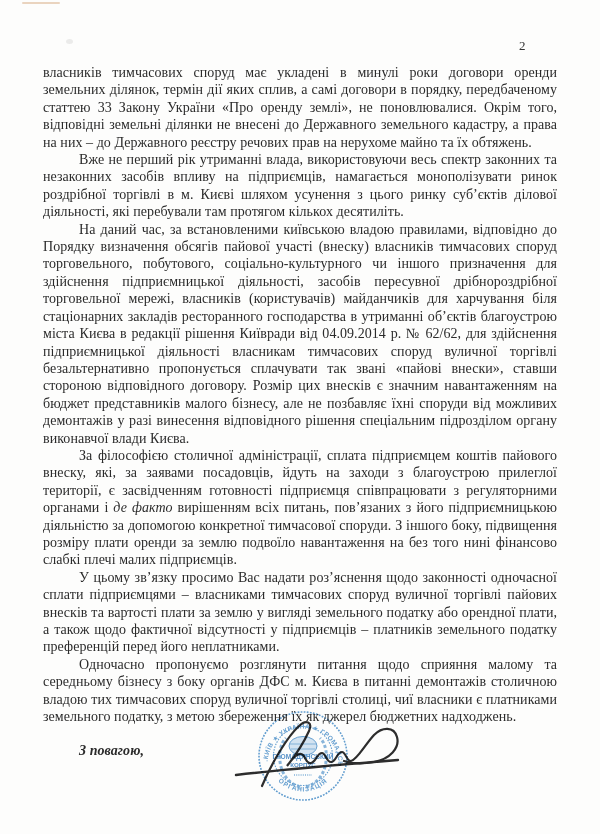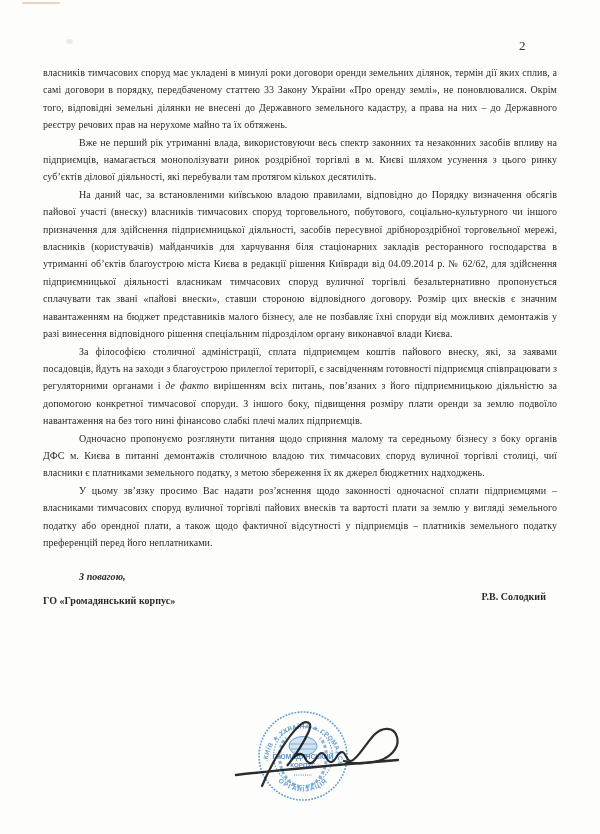--- a/index.html
+++ b/index.html
@@ -18,21 +18,21 @@
   .scan-artifact-dot{
     position:absolute;left:66px;top:39px;width:7px;height:5px;
     background:rgba(80,80,80,.10);border-radius:50%;
   }
   .page-number{
     position:absolute;top:38px;left:519px;
     font-size:13px;color:#333;
   }
   .content{
     position:absolute;left:43px;top:64px;width:514px;
-    font-size:10px;line-height:17.4px;
+    font-size:14px;line-height:17.4px;
     text-align:justify;
     letter-spacing:.05px;
   }
   .content p{margin:0;text-indent:36px;}
   .content p.no-indent{text-indent:0;}
   .italic{font-style:italic;}
   .sig-block{margin-top:17px;}
   .closing{font-weight:bold;font-style:italic;text-indent:36px;margin:0;}
   .sig-title{font-weight:bold;margin:5px 0 0 0;}
   .org-row{
@@ -56,29 +56,25 @@
 <div class="scan-artifact-line"></div>
 <div class="scan-artifact-dot"></div>
 
 <div class="page-number">2</div>
 
 <div class="content">
   <p class="no-indent">власників тимчасових споруд має укладені в минулі роки договори оренди земельних ділянок, термін дії яких сплив, а самі договори в порядку, передбаченому статтею 33 Закону України «Про оренду землі», не поновлювалися. Окрім того, відповідні земельні ділянки не внесені до Державного земельного кадастру, а права на них – до Державного реєстру речових прав на нерухоме майно та їх обтяжень.</p>
   <p>Вже не перший рік утриманні влада, використовуючи весь спектр законних та незаконних засобів впливу на підприємців, намагається монополізувати ринок роздрібної торгівлі в м. Києві шляхом усунення з цього ринку суб’єктів ділової діяльності, які перебували там протягом кількох десятиліть.</p>
   <p>На даний час, за встановленими київською владою правилами, відповідно до Порядку визначення обсягів пайової участі (внеску) власників тимчасових споруд торговельного, побутового, соціально-культурного чи іншого призначення для здійснення підприємницької діяльності, засобів пересувної дрібнороздрібної торговельної мережі, власників (користувачів) майданчиків для харчування біля стаціонарних закладів ресторанного господарства в утриманні об’єктів благоустрою міста Києва в редакції рішення Київради від 04.09.2014 р. № 62/62, для здійснення підприємницької діяльності власникам тимчасових споруд вуличної торгівлі безальтернативно пропонується сплачувати так звані «пайові внески», ставши стороною відповідного договору. Розмір цих внесків є значним навантаженням на бюджет представників малого бізнесу, але не позбавляє їхні споруди від можливих демонтажів у разі винесення відповідного рішення спеціальним підрозділом органу виконавчої влади Києва.</p>
   <p><span>За філософією столичної адміністрації, сплата підприємцем коштів пайового внеску, які, за заявами посадовців, йдуть на заходи з благоустрою прилеглої території, є засвідченням готовності підприємця співпрацювати з регуляторними органами і </span><span class="italic">де факто</span><span> вирішенням всіх питань, пов’язаних з його підприємницькою діяльністю за допомогою конкретної тимчасової споруди. З іншого боку, підвищення розміру плати оренди за землю подвоїло навантаження на без того нині фінансово слабкі плечі малих підприємців.</span></p>
+  <p>У цьому зв’язку просимо Вас надати роз’яснення щодо законності одночасної сплати підприємцями – власниками тимчасових споруд вуличної торгівлі пайових внесків та вартості плати за землю у вигляді земельного податку або орендної плати, а також щодо фактичної відсутності у підприємців – платників земельного податку преференцій перед його неплатниками.</p>
   <p>Одночасно пропонуємо розглянути питання щодо сприяння малому та середньому бізнесу з боку органів ДФС м. Києва в питанні демонтажів столичною владою тих тимчасових споруд вуличної торгівлі столиці, чиї власники є платниками земельного податку, з метою збереження їх як джерел бюджетних надходжень.</p>
-  <p>У цьому зв’язку просимо Вас надати роз’яснення щодо законності одночасної сплати підприємцями – власниками тимчасових споруд вуличної торгівлі пайових внесків та вартості плати за землю у вигляді земельного податку або орендної плати, а також щодо фактичної відсутності у підприємців – платників земельного податку преференцій перед його неплатниками.</p>
 
   <div class="sig-block">
     <p class="closing">З повагою,</p>
-    <div class="org-row">
-      <span>ГО «Громадянський корпус»</span>
-      <span class="signer-name">Р.В. Солодкий</span>
-    </div>
   </div>
 </div>
 
 <svg class="stamp-svg" viewBox="0 0 110 110" aria-hidden="true">
   <g fill="none" stroke="#4e92cc">
     <circle cx="55" cy="55" r="44" stroke-width="1.6" stroke-dasharray="1.8 1.3"></circle>
     <circle cx="55" cy="55" r="29.5" stroke-width="1.1" stroke-dasharray="1.5 1.3"></circle>
 
     <path d="M52 86 C 38 82, 30 68, 32 50 C 33 44, 35 40, 38 37" stroke-width="3" stroke-dasharray="3.2 2.1" opacity=".75"></path>
     <path d="M58 86 C 72 82, 80 68, 78 50 C 77 44, 75 40, 72 37" stroke-width="3" stroke-dasharray="3.2 2.1" opacity=".75"></path>

